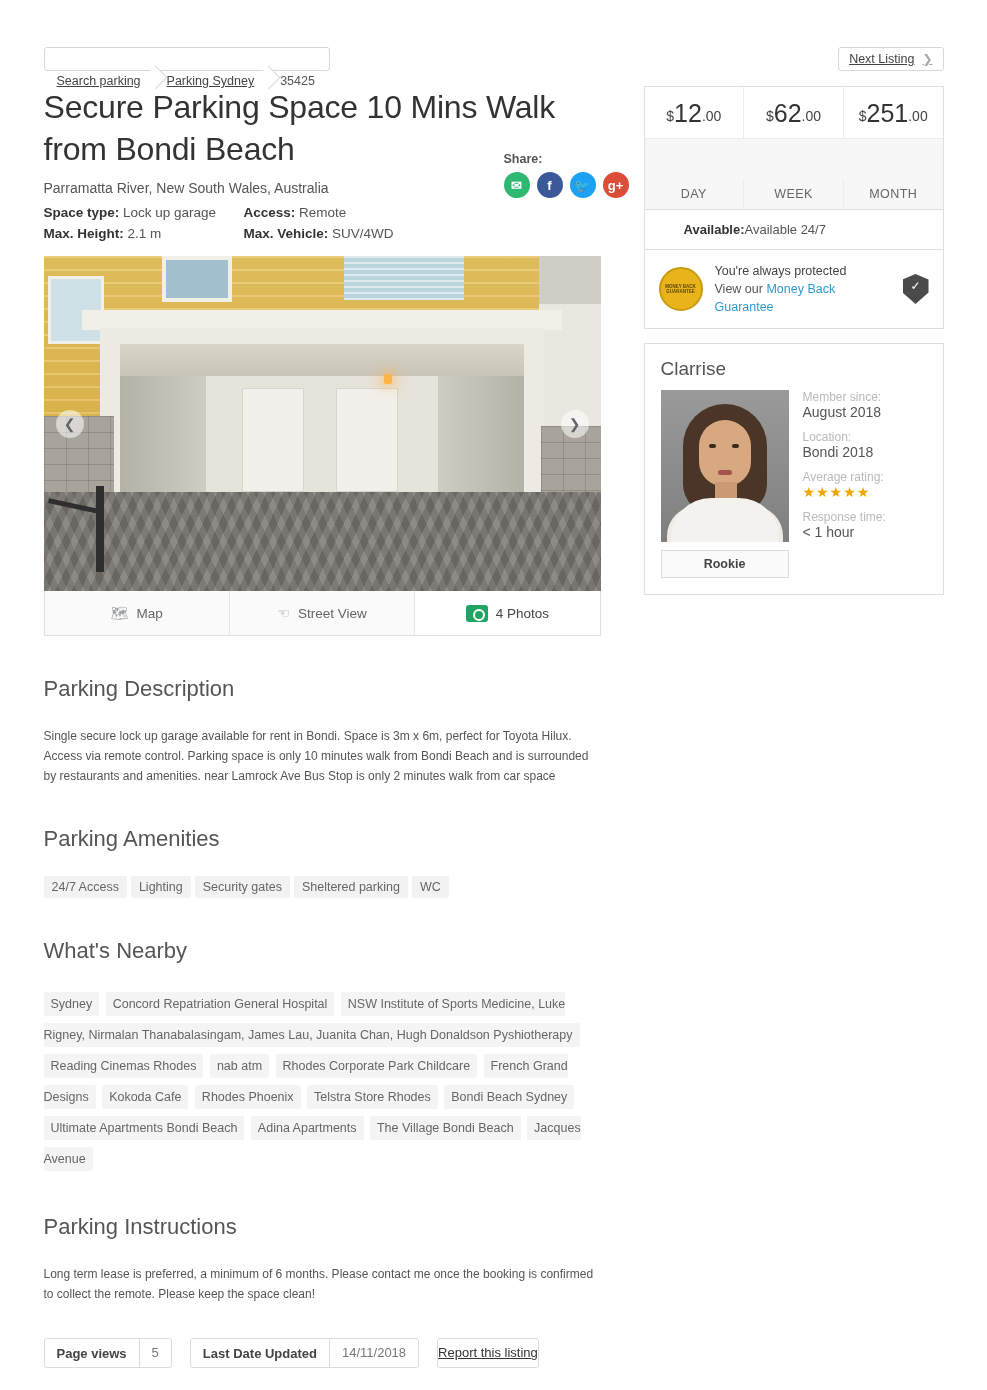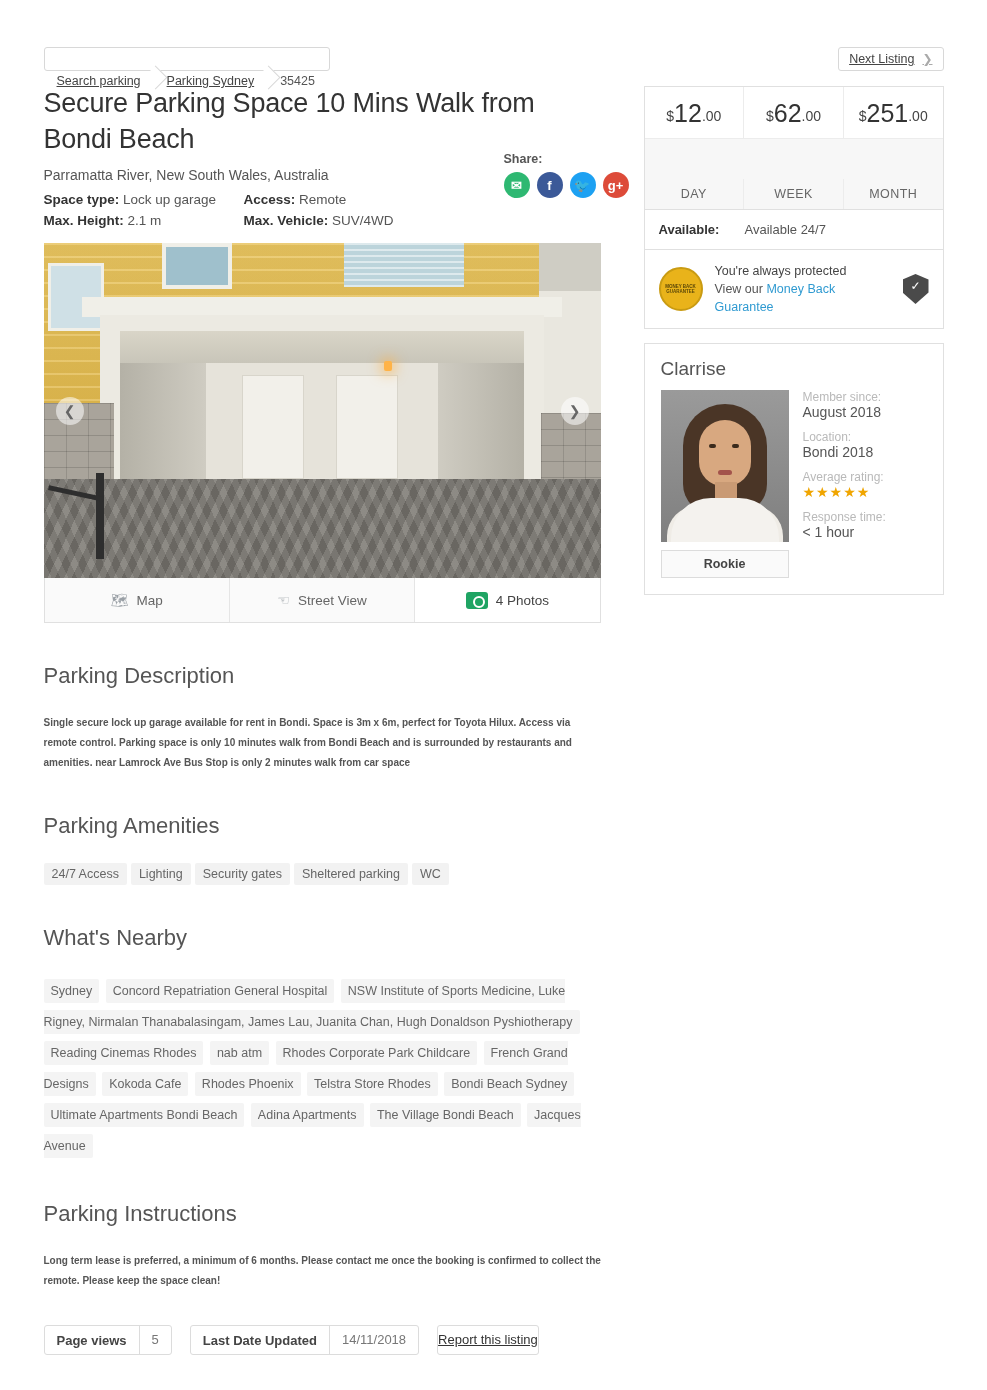--- a/index.html
+++ b/index.html
@@ -16,21 +16,21 @@
   .topbar { display:flex; align-items:center; justify-content:space-between; height: 26px; }
   .crumbs { display:flex; align-items:center; border:1px solid #d8d8d8; border-radius:3px; height:24px; background:#fff; }
   .crumb { position:relative; padding:0 14px 0 12px; font-size:12.5px; color:#555; line-height:22px; white-space:nowrap;margin-top:44px; }
   .crumb.link { text-decoration: underline; color:#444; }
   .crumb .arw { position:absolute; right:-9px; top:0; width:0; height:0; }
   .crumb .arw:before{ content:""; position:absolute; top:-1px; right:0; width:16px; height:16px; border-top:1px solid #d8d8d8; border-right:1px solid #d8d8d8; transform: rotate(45deg) skew(0deg,0deg); background:#fff; }
   .next-listing { display:flex; align-items:center; border:1px solid #d8d8d8; border-radius:3px; height:24px; padding:0 10px; font-size:12.5px; }
   .next-listing span { text-decoration:underline; color:#444; }
   .next-listing .chev { margin-left:8px; color:#aaa; font-size:12px; }
 
-  h1.title { font-size: 27px; line-height: 1.32; font-weight: 400; color:#333; margin: 14px 0 10px 0; max-width: 545px; letter-spacing:-0.2px;}
+  h1.title { font-size: 32px; line-height: 1.32; font-weight: 400; color:#333; margin: 14px 0 10px 0; max-width: 545px; letter-spacing:-0.2px;}
   .addr { font-size: 14px; color:#555; margin-bottom: 6px; }
   .meta { font-size: 13.5px; color:#555; line-height: 21px; }
   .meta b { color:#333; font-weight:bold; }
   .meta-row { display:flex; }
   .meta-col1 { width: 200px; }
   .meta-col2 { }
 
   .share { position:absolute; right:300px; top:152px; width: 140px; }
   .share-label { font-size:12.5px; color:#555; font-weight:bold; margin-bottom:6px;}
   .share-icons { display:flex; gap:7px; }
@@ -93,21 +93,21 @@
   .price-row { display:flex; }
   .pcell { flex:1; text-align:center; padding:12px 0 10px; border-right:1px solid #ececec; }
   .pcell:last-child { border-right:none; }
   .pcell .amt { font-size:15px; color:#444; }
   .pcell .amt .big { font-size:25px; color:#333; }
   .pcell .amt .cur { font-size:14px; vertical-align: text-top; }
   .pcell .amt .cents { font-size:14px; vertical-align: text-top; }
   .plabels { display:flex; border-top:1px solid #ececec; background:#f7f7f7; }
   .plabel { flex:1; text-align:center; font-size:12.5px; color:#666; padding:8px 0; border-right:1px solid #ececec; letter-spacing:.4px;margin-top:40px;}
   .plabel:last-child { border-right:none; }
-  .avail { border-top:1px solid #e0e0e0; display:flex; padding:12px 14px; font-size:13px; }
+  .avail { border-top:1px solid #e0e0e0; display:flex; padding:12px 14px; font-size:13px;text-align:right; }
   .avail b { width:86px; color:#333; }
   .avail span { color:#555; }
 
   .protect { border:1px solid #e0e0e0; border-top:none; background:#fff; display:flex; align-items:center; padding:12px 14px; gap:12px; }
   .badge-seal { width:44px; height:44px; border-radius:50%; background:#e9b31a; border:2px solid #c99b12; display:flex; align-items:center; justify-content:center; flex-shrink:0; position:relative; overflow:hidden;}
   .badge-seal .seal-txt { font-size:4.5px; color:#5b4708; text-align:center; line-height:1.15; font-weight:bold; padding:0 2px;}
   .protect-txt { flex:1; font-size:12.5px; color:#555; line-height:18px; }
   .protect-txt .t1 { color:#444; }
   .protect-txt a { color:#2f9ad1; text-decoration:none; }
   .shield { width:26px; height:30px; background:#4a4a4a; clip-path: polygon(50% 0, 100% 18%, 100% 62%, 50% 100%, 0 62%, 0 18%); position:relative; flex-shrink:0;}
@@ -129,21 +129,21 @@
   .hp-shoulder { position:absolute; left:6px; top:116px; width:116px; height:40px; background:#efece6; border-radius:30px 30px 0 0;}
   .rookie { margin-top:8px; width:128px; border:1px solid #dcdcdc; background:#fafafa; text-align:center; font-size:12.5px; font-weight:bold; color:#444; padding:6px 0; }
   .host-info { flex:1; font-size:13px; }
   .hi-label { color:#b9b9b9; font-size:12px; }
   .hi-val { color:#555; font-size:14px; margin-bottom:10px; }
   .stars { color:#f0a500; font-size:14px; letter-spacing:1px; margin-bottom:10px;}
 
   
   .section { margin-top:40px; }
   .section h2 { font-weight:400; font-size:22px; color:#555; margin:0 0 24px; }
-  .desc { font-size:10px; line-height:20px; color:#555; max-width:560px;font-weight:bold; }
+  .desc { font-size:12px; line-height:20px; color:#555; max-width:560px; }
   .tags { display:flex; flex-wrap:wrap; gap:6px 4px; max-width:560px; }
   .tag { background:#f2f2f2; color:#666; font-size:12.5px; padding:4px 8px; border-radius:2px; }
   .nearby .tag { background:#f4f4f4; }
   .nearby { line-height:30px; max-width:560px; }
   .nearby .tag { display:inline; padding:5px 7px; margin-right:2px; }
 
   
   .statbar { display:flex; align-items:center; margin-top:34px; gap:0; }
   .stat-grp { display:flex; align-items:center; border:1px solid #dcdcdc; border-radius:3px; height:30px; margin-right:18px; }
   .stat-k { font-size:13px; font-weight:bold; color:#444; padding:0 12px; }

